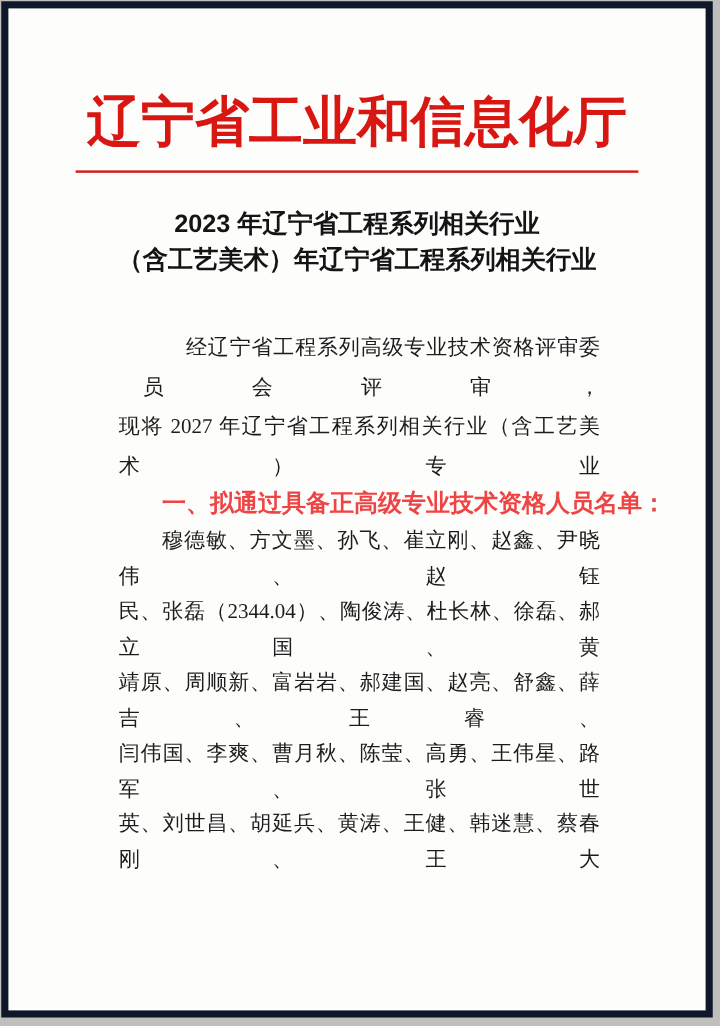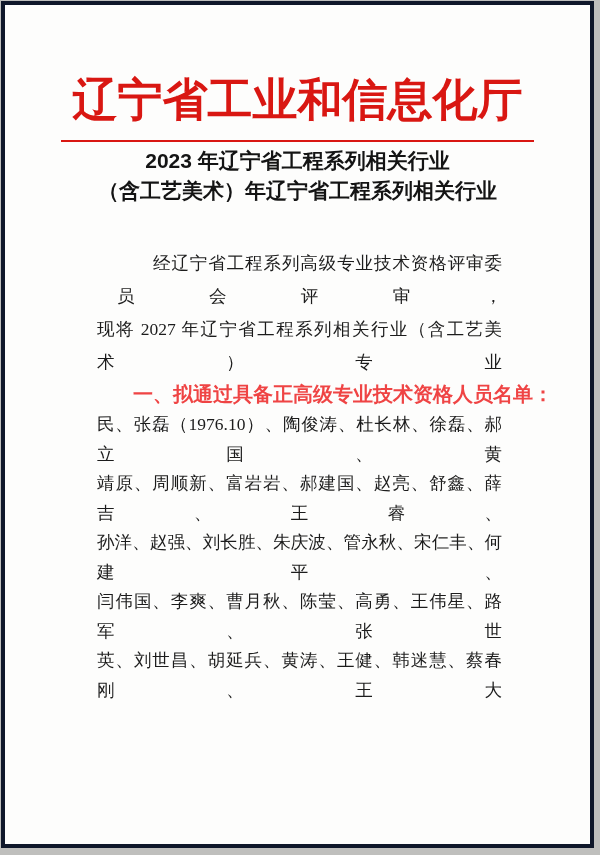--- a/index.html
+++ b/index.html
@@ -12,21 +12,21 @@
   .scan {
     position: relative;
     width: 600px; height: 855px;
     background: #bfbfbd;
     box-sizing: border-box;
   }
   .page {
     position: absolute;
     top: 1px; left: 1px; right: 6px; bottom: 7px;
     background: #fdfdfc;
-    border: 4px solid #0f172a;
+    border: 6px solid #0f172a;
     box-sizing: border-box;
     overflow: hidden;
   }
   .agency-header {
     margin-top: 70px;
     text-align: center;
     color: #d91712;
     font-size: 45px;
     font-weight: bold;
     line-height: 50px;
@@ -34,21 +34,21 @@
     font-family: "Liberation Serif", "DejaVu Serif", serif;
     white-space: nowrap;
   }
   .red-rule {
     height: 2px;
     background: #d91712;
     margin: 15px 56px 0 56px;
     border: none;
   }
   .doc-title {
-    margin-top: 4px;
+    margin-top: 28px;
     text-align: center;
     font-family: "Liberation Sans", "DejaVu Sans", sans-serif;
     font-weight: bold;
     font-size: 21px;
     line-height: 30px;
     color: #141414;
   }
   .content {
     margin: 41px 88px 0 92px;
     color: #1c1c1c;
@@ -97,23 +97,23 @@
     <div class="content">
 
       <div class="intro">
         <div class="intro-line indent">经辽宁省工程系列高级专业技术资格评审委员会评审，</div>
         <div class="intro-line">现将 2027 年辽宁省工程系列相关行业（含工艺美术）专业</div>
       </div>
 
       <div class="section-heading">一、拟通过具备正高级专业技术资格人员名单：</div>
 
       <div class="names">
-          <div class="name-line">民、张磊（1976.10）、陶俊涛、杜长林、徐磊、郝立国、黄</div>
+          <div class="name-line first">穆德敏、方文墨、孙飞、崔立刚、赵鑫、尹晓伟、赵钰</div>
+          <div class="name-line">民、张磊（2344.04）、陶俊涛、杜长林、徐磊、郝立国、黄</div>
           <div class="name-line">靖原、周顺新、富岩岩、郝建国、赵亮、舒鑫、薛吉、王睿、</div>
-          <div class="name-line">孙洋、赵强、刘长胜、朱庆波、管永秋、宋仁丰、何建平、</div>
           <div class="name-line">闫伟国、李爽、曹月秋、陈莹、高勇、王伟星、路军、张世</div>
           <div class="name-line">英、刘世昌、胡延兵、黄涛、王健、韩迷慧、蔡春刚、王大</div>
         </div>
 
     </div>
 
   </div>
 </div>
 
 </body></html>

